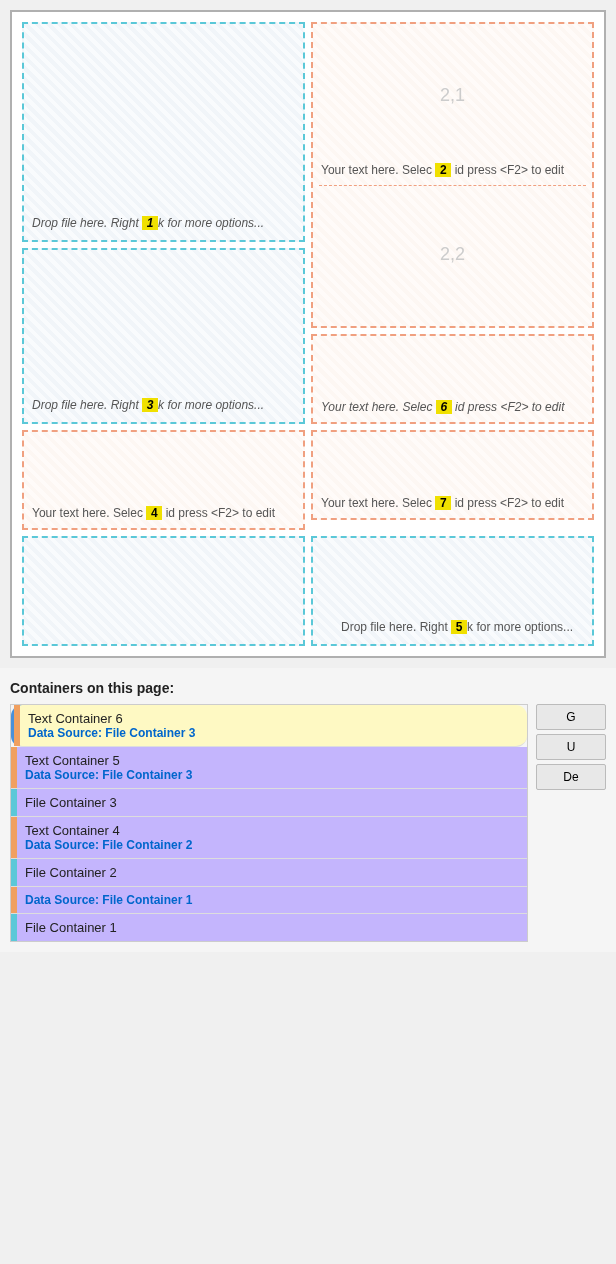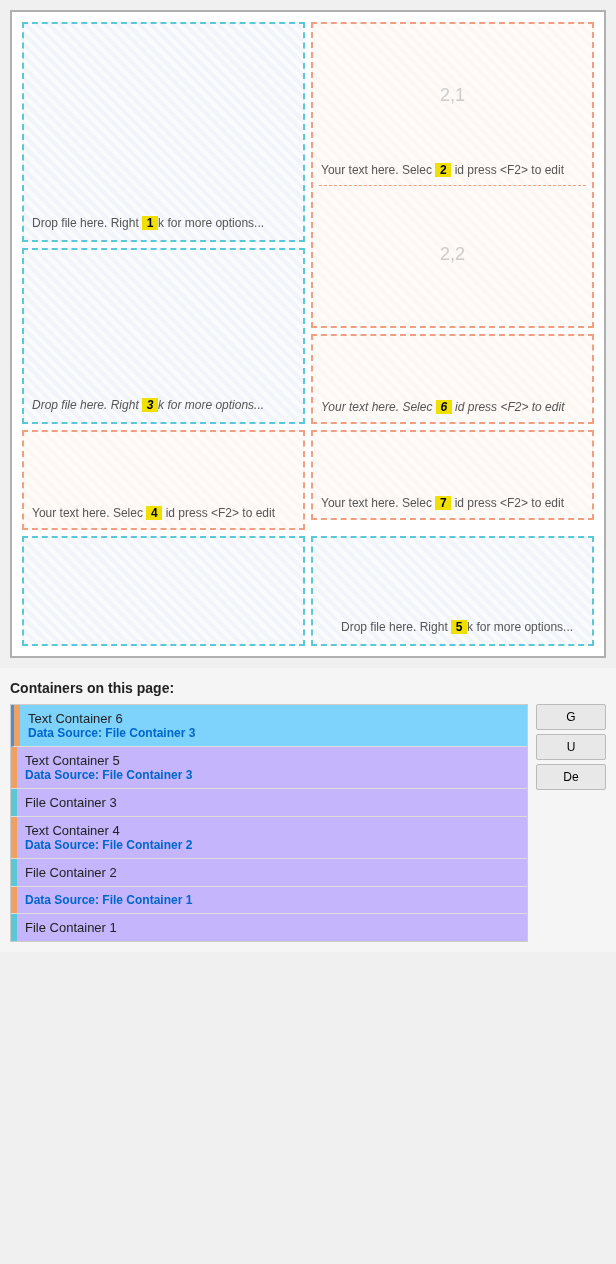--- a/index.html
+++ b/index.html
@@ -101,22 +101,23 @@
       border-bottom: 1px solid #ddd;
       background: #c4b5fd;
       cursor: pointer;
     }
 
     .list-item:last-child {
       border-bottom: none;
     }
 
     .list-item.selected {
-      background: #7dd3fc;
+      background: #fef9c3;
       border-left: 3px solid #4a90d9;
+      border-radius: 11px;
     }
 
     .list-item-stripe {
       width: 6px;
       flex-shrink: 0;
     }
 
     .stripe-blue { background: #5bc8d8; }
     .stripe-orange { background: #f0a060; }
 
@@ -154,21 +155,21 @@
       border-radius: 2px;
     }
   </style>
 </head>
 <body>
 
 <div class="canvas-area">
   <div class="layout-grid">
 
     <div class="cell cell-blue row1-left" style="position:relative; height:220px;">
-      <div style="position:absolute; bottom:10px; left:8px; right:8px; font-size:12px; color:#555;">
+      <div style="position:absolute; bottom:10px; left:8px; right:8px; font-size:12px; color:#555;font-style:italic;">
         Drop file here. Right <span class="badge">1</span>k for more options...
       </div>
     </div>
 
     <div class="cell cell-orange row1-right" style="grid-row: 1 / span 2; display:flex; flex-direction:column; min-height:220px;">
       <div style="flex:1; display:flex; align-items:center; justify-content:center;">
         <span style="color:#ccc; font-size:18px;">2,1</span>
       </div>
       <div style="font-size:12px; color:#555; padding:2px 2px 4px 2px;">
         Your text here. Selec <span class="badge">2</span> id press &lt;F2&gt; to edit

